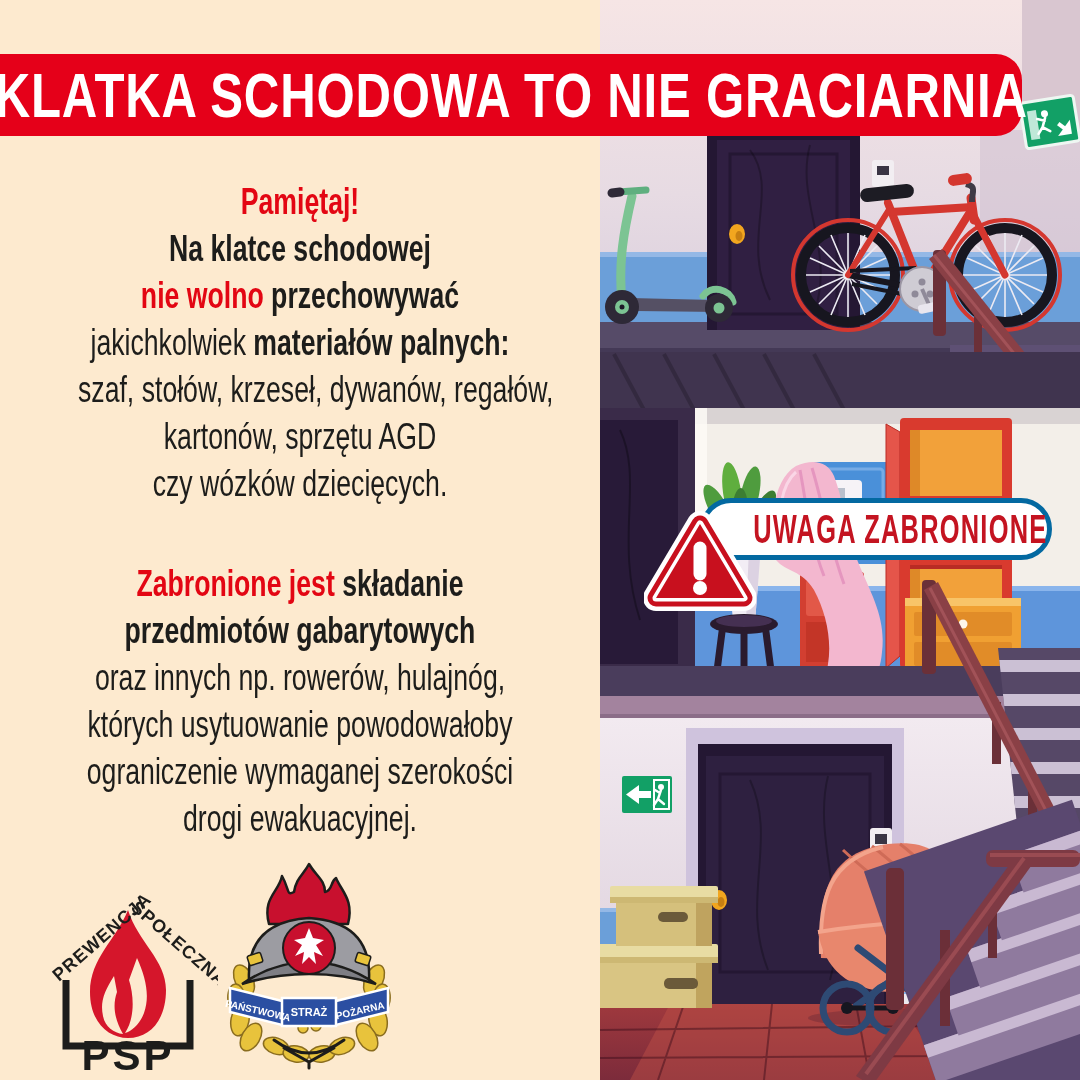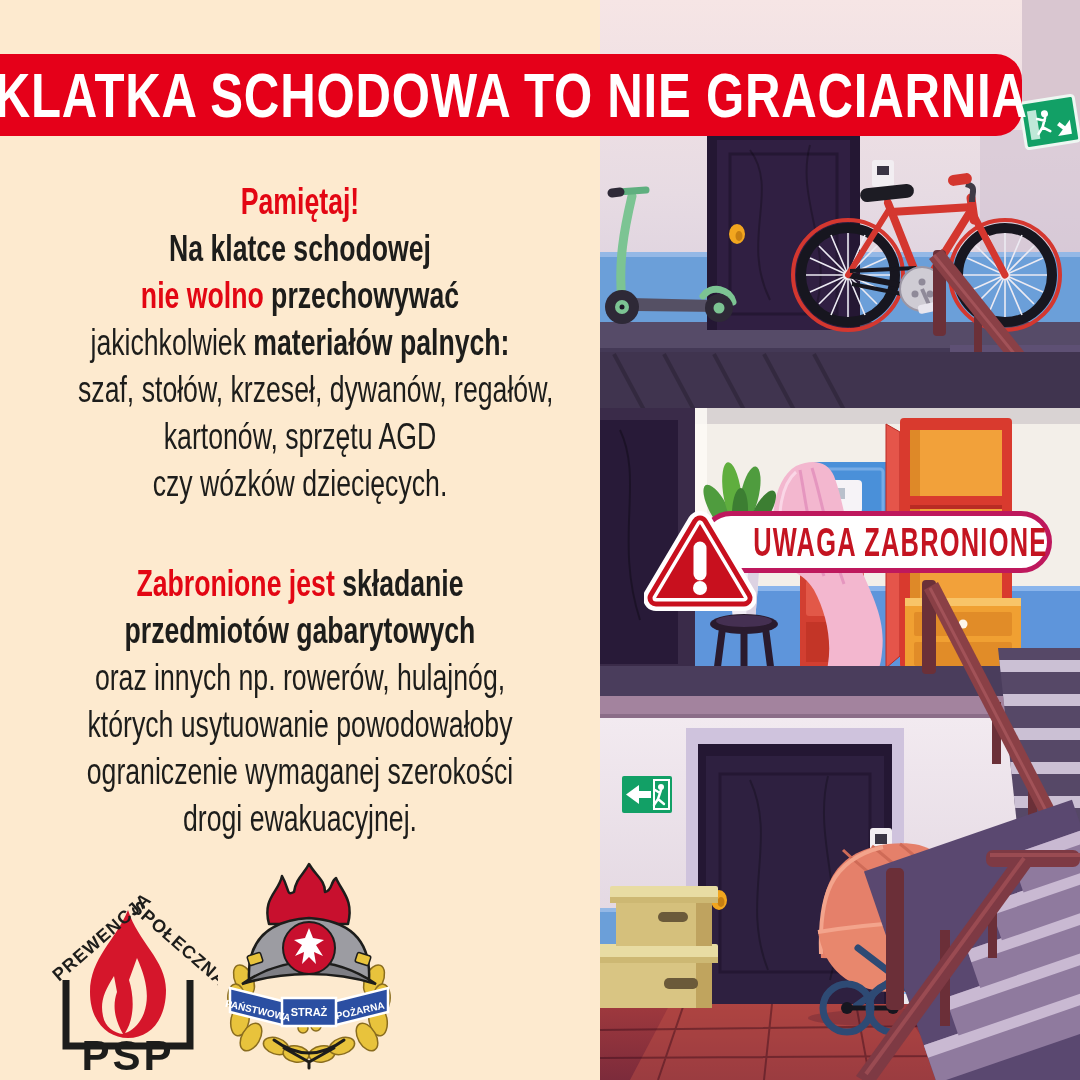--- a/index.html
+++ b/index.html
@@ -10,22 +10,22 @@
           border-radius:0 26px 26px 0;display:flex;align-items:center;justify-content:center;z-index:5;}
   .banner span{color:#ffffff;font-weight:700;font-size:63px;letter-spacing:1px;white-space:nowrap;
           transform:scaleX(.78);display:inline-block;}
   .copy{position:absolute;left:0;width:600px;text-align:center;color:#1d1d1b;font-size:36px;line-height:47px;
           transform:scaleX(.74);transform-origin:50% 0;z-index:4;}
   .copy div{white-space:nowrap;}
   .copy .b{font-weight:700;}
   .copy .r{font-weight:700;color:#e30613;}
   #p1{top:178px;}
   #p2{top:560px;}
-  .badge-pill{position:absolute;left:700px;top:511px;width:352px;height:62px;background:#ffffff;
-          border:5px solid #be185d;border-radius:36px;box-sizing:border-box;display:flex;align-items:center;
+  .badge-pill{position:absolute;left:700px;top:498px;width:352px;height:62px;background:#ffffff;
+          border:5px solid #0369a1;border-radius:36px;box-sizing:border-box;display:flex;align-items:center;
           justify-content:center;padding-left:48px;z-index:6;}
   .badge-pill span{color:#c41421;font-weight:700;font-size:41px;letter-spacing:2px;white-space:nowrap;
           transform:scaleX(.62);display:inline-block;}
   .badge-tri{position:absolute;left:644px;top:510px;z-index:7;}
   .logo-prev{position:absolute;left:38px;top:880px;z-index:4;}
   .logo-emblem{position:absolute;left:224px;top:862px;z-index:4;}
   svg text{font-family:"Liberation Sans",sans-serif;}
 </style>
 </head>
 <body>

